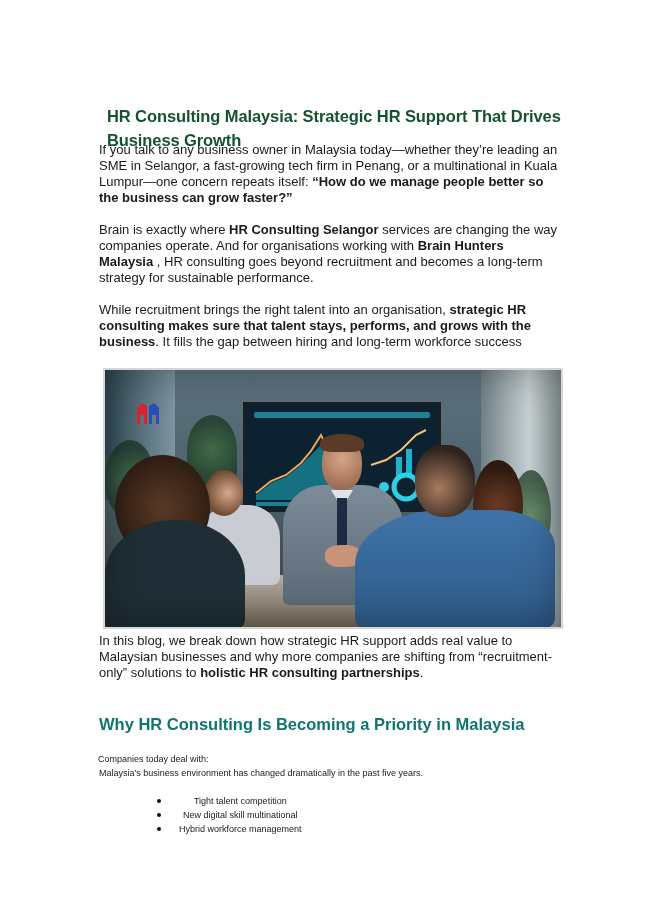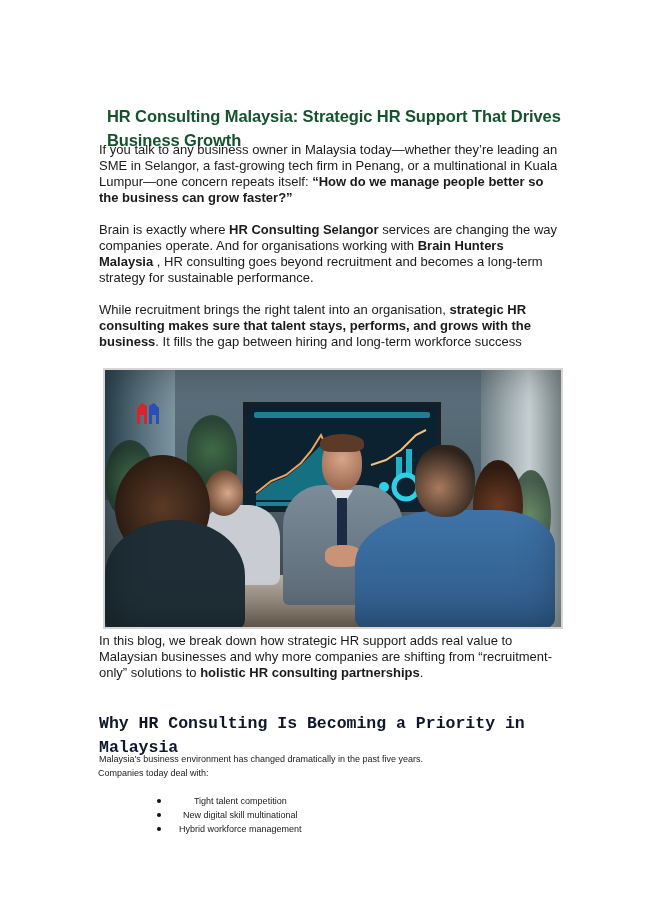--- a/index.html
+++ b/index.html
@@ -5,21 +5,21 @@
     html, body { margin: 0; padding: 0; background: #ffffff; }
     body { width: 650px; height: 920px; position: relative; overflow: hidden;
            font-family: "Liberation Sans", "DejaVu Sans", sans-serif; color: #111; }
     .page { position: absolute; left: 99px; top: 0; width: 460px; }
     h1 { position: absolute; left: 0; top: 96px; width: 460px; margin: 8px;
          font-size: 16.5px; line-height: 24px; font-weight: 700; color: #14532d; letter-spacing: -0.1px; }
     p { margin: 0; font-size: 13px; line-height: 16px; color: #1a1a1a; }
     .p { position: absolute; left: 0; width: 460px; }
     b { font-weight: 700; }
     h2 { position: absolute; left: 0; top: 712px; width: 470px; margin: 0;
-         font-size: 16.5px; line-height: 24px; font-weight: 700; color: #0f172a; font-family: Liberation Mono, monospace; }
+         font-size: 16.5px; line-height: 24px; font-weight: 700; color: #0f766e; }
     .small { font-size: 9px; line-height: 14px; }
     ul { position: absolute; left: 58px; top: 794px; margin: 0; padding: 0; list-style: none; }
     ul li { font-size: 9px; line-height: 14px; position: relative; padding-left: 22px; color: #1a1a1a; text-align: center; }
     ul li .bullet { position: absolute; left: 0; top: 5px; width: 4px; height: 4px; border-radius: 50%; background: #111; }
 
     
     .hero { position: absolute; left: 103px; top: 368px; width: 460px; height: 261px;
             border: 2px solid #d6d6d6; box-sizing: border-box; overflow: hidden;
             background: linear-gradient(180deg, #5e7480 0%, #4a5c66 55%, #3b3c3a 100%); }
     .wall-l { position:absolute; left:0; top:0; width:70px; height:130px; background: linear-gradient(90deg,#2f4a55,#7d95a0); }
@@ -66,22 +66,22 @@
     <p><span>While recruitment brings the right talent into an organisation, </span><b>strategic HR consulting makes sure that talent stays, performs, and grows with the business</b><span>. It fills the gap between hiring and long-term workforce success</span></p>
   </div>
 
   <div class="p" style="top:633px;">
     <p><span>In this blog, we break down how strategic HR support adds real value to Malaysian businesses and why more companies are shifting from “recruitment-only” solutions to </span><b>holistic HR consulting partnerships</b><span>.</span></p>
   </div>
 
   <h2>Why HR Consulting Is Becoming a Priority in Malaysia</h2>
 
   <div class="p" style="top:752px;">
+    <p class="small" style="margin-left:-1px;">Companies today deal with:</p>
     <p class="small">Malaysia’s business environment has changed dramatically in the past five years.</p>
-    <p class="small" style="margin-left:-1px;">Companies today deal with:</p>
   </div>
 
   <ul>
     <li><span class="bullet"></span><span>Tight talent competition</span></li>
     <li><span class="bullet"></span><span>New digital skill multinational</span></li>
     <li><span class="bullet"></span><span>Hybrid workforce management</span></li>
   </ul>
 </div>
 
 <div class="hero" title="HR consultant in a suit leading a meeting with colleagues around a table, with a wall screen showing growth charts">

